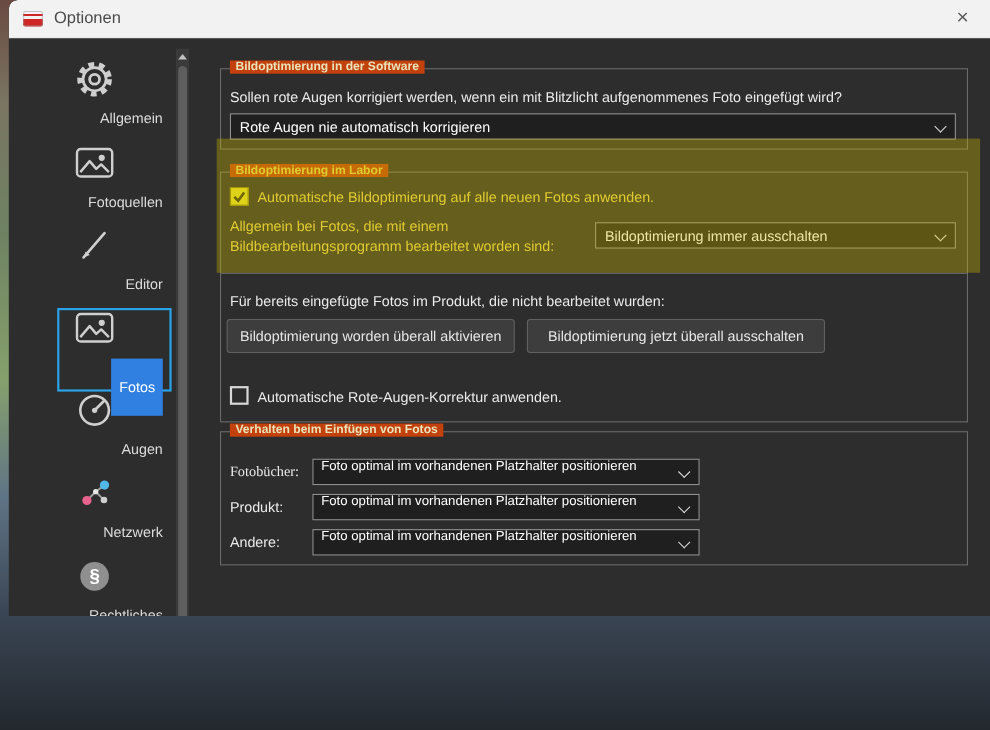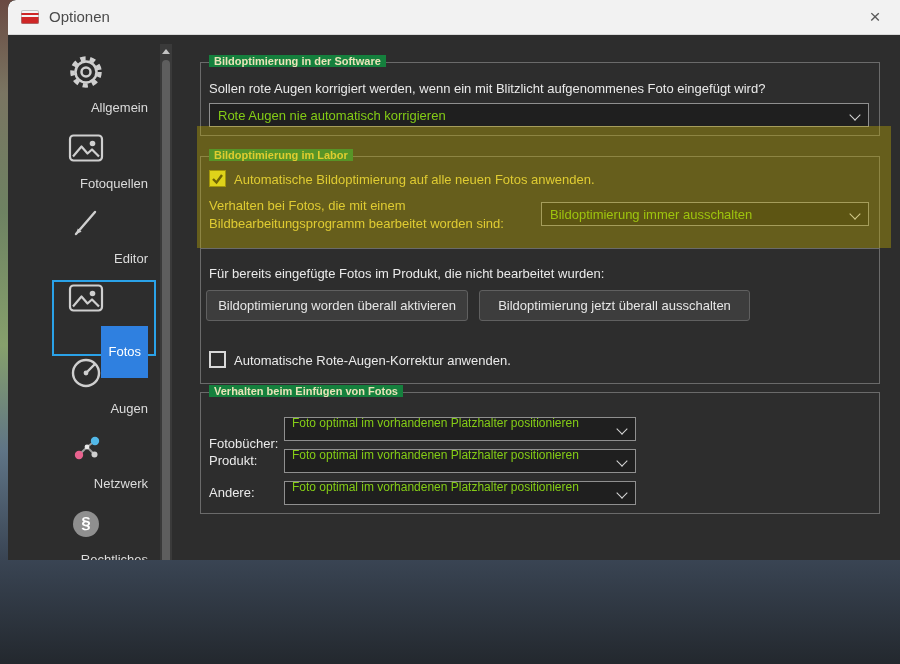--- a/index.html
+++ b/index.html
@@ -31,42 +31,42 @@
   .sel-box{position:absolute;left:38px;top:236px;width:100px;height:72px;border:2px solid #2aa2e8;}
   .sb-track{position:absolute;right:0;top:0;width:12px;height:572px;background:#3a3a3a;}
   .sb-thumb{position:absolute;left:2px;top:16px;bottom:16px;width:8px;background:#5e5e5e;border-radius:4px;}
   .sb-up{position:absolute;top:5px;left:2px;width:0;height:0;
     border-left:4px solid transparent;border-right:4px solid transparent;border-bottom:5px solid #c2c2c2;}
   .sb-down{position:absolute;bottom:5px;left:2px;width:0;height:0;
     border-left:4px solid transparent;border-right:4px solid transparent;border-top:5px solid #c2c2c2;}
 
   
   .group{position:absolute;border:1px solid #6a6a6a;}
-  .group-title{position:absolute;top:-8px;left:8px;background:#15803d;padding:0 5px;
+  .group-title{position:absolute;top:-8px;left:8px;background:#c2410c;padding:0 5px;
     font-size:11px;font-weight:bold;color:#e9e2b8;white-space:nowrap;}
   #g1{left:192px;top:62px;width:678px;height:72px;}
   #g2{left:192px;top:156px;width:678px;height:226px;}
   #g3{left:192px;top:392px;width:678px;height:120px;}
   #g2 .group-title{color:#e8d84a;}
 
   .text{position:absolute;font-size:13px;color:#eaeaea;white-space:nowrap;}
   .ytext{color:#ead74e;}
 
   .combo{position:absolute;height:24px;background:#1f1f1f;border:1px solid #8f8f8f;
-    color:#84cc16;font-size:13px;display:flex;align-items:center;
+    color:#ffffff;font-size:13px;display:flex;align-items:center;
     padding:0 24px 0 8px;box-sizing:border-box;}
   .combo .ct{white-space:nowrap;overflow:hidden;}
   .chev{position:absolute;right:9px;top:7px;width:7px;height:7px;
     border-right:1.5px solid #d6d6d6;border-bottom:1.5px solid #d6d6d6;transform:rotate(45deg);}
   #combo1{left:8px;top:40px;width:660px;}
   #combo2{left:340px;top:45px;width:328px;}
   .g3-combo{left:83px;width:352px;font-size:12px;padding:0 20px 12px 7px;}
   #combo3a{top:24px;} #combo3b{top:56px;} #combo3c{top:88px;}
   .g3-label{left:8px;}
-  #g3la{top:43px;} #g3lb{top:60px;} #g3lc{top:92px;}
+  #g3la{top:28px;font-family:Liberation Serif, serif;} #g3lb{top:60px;} #g3lc{top:92px;}
 
   .btn{position:absolute;height:31px;background:#3d3d3d;border:1px solid #606060;border-radius:3px;
     color:#e6e6e6;font-size:13px;display:flex;align-items:center;justify-content:center;box-sizing:border-box;}
   #btn-act{left:5px;top:133px;width:262px;}
   #btn-deact{left:278px;top:133px;width:271px;}
 
   .checkbox{position:absolute;width:17px;height:17px;box-sizing:border-box;}
   #cb1{left:8px;top:13px;background:#e9e32a;border:1px solid #8a8410;}
   #cb2{left:8px;top:194px;background:transparent;border:2px solid #d8d8d8;}
   #cb1 svg{display:block;margin:0 auto;}
@@ -208,21 +208,21 @@
     <div class="group" id="g2">
       <span class="group-title">Bildoptimierung im Labor</span>
 
       <span class="checkbox" id="cb1">
         <svg width="15" height="15" viewBox="0 0 15 15" fill="none">
           <path d="M3 8 l3.5 3.5 L12 4" stroke="#3a3608" stroke-width="2.4"></path>
         </svg>
       </span>
       <span class="text ytext" id="cb1-label">Automatische Bildoptimierung auf alle neuen Fotos anwenden.</span>
 
-      <span class="text ytext" id="bh1">Verhalten bei Fotos, die mit einem</span>
+      <span class="text ytext" id="bh1">Allgemein bei Fotos, die mit einem</span>
       <span class="text ytext" id="bh2">Bildbearbeitungsprogramm bearbeitet worden sind:</span>
 
       <div class="combo" id="combo2">
         <span class="ct">Bildoptimierung immer ausschalten</span>
         <span class="chev"></span>
       </div>
 
       <div class="sep"></div>
 
       <span class="text" id="fuer">Für bereits eingefügte Fotos im Produkt, die nicht bearbeitet wurden:</span>

